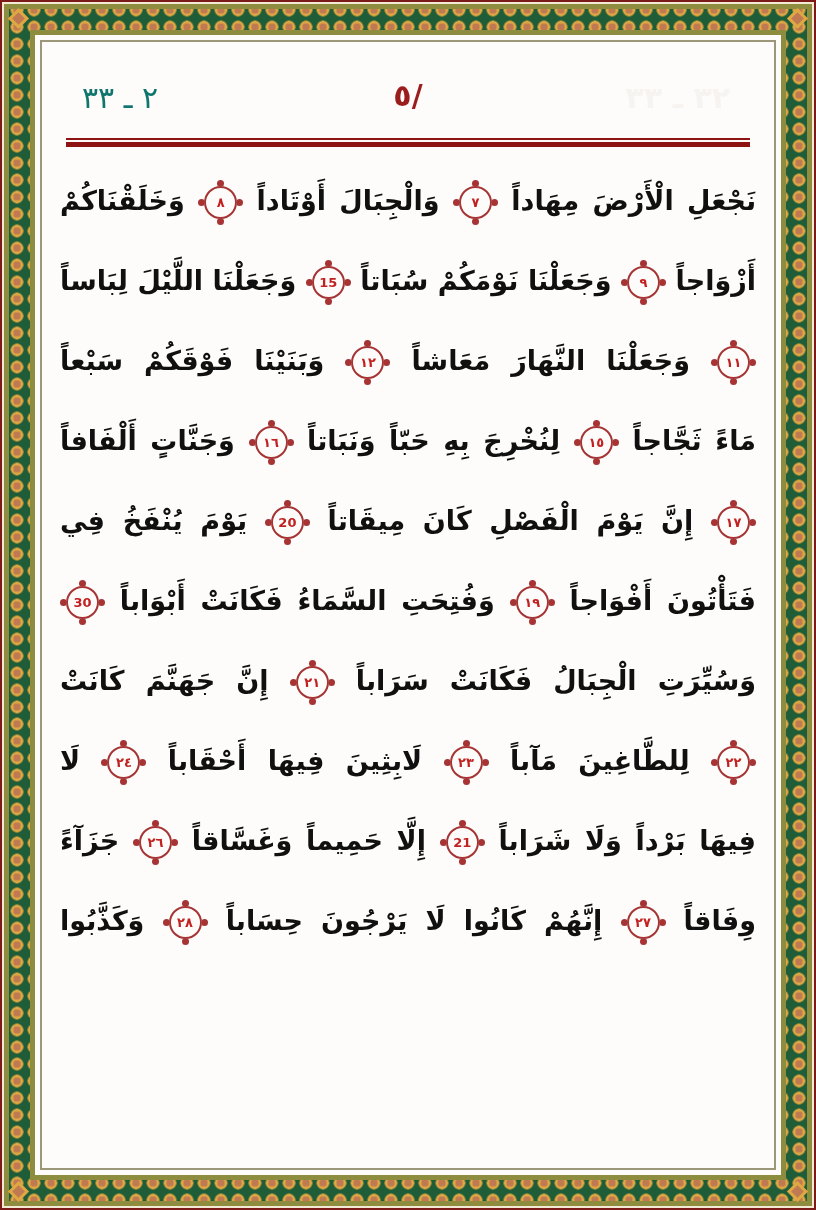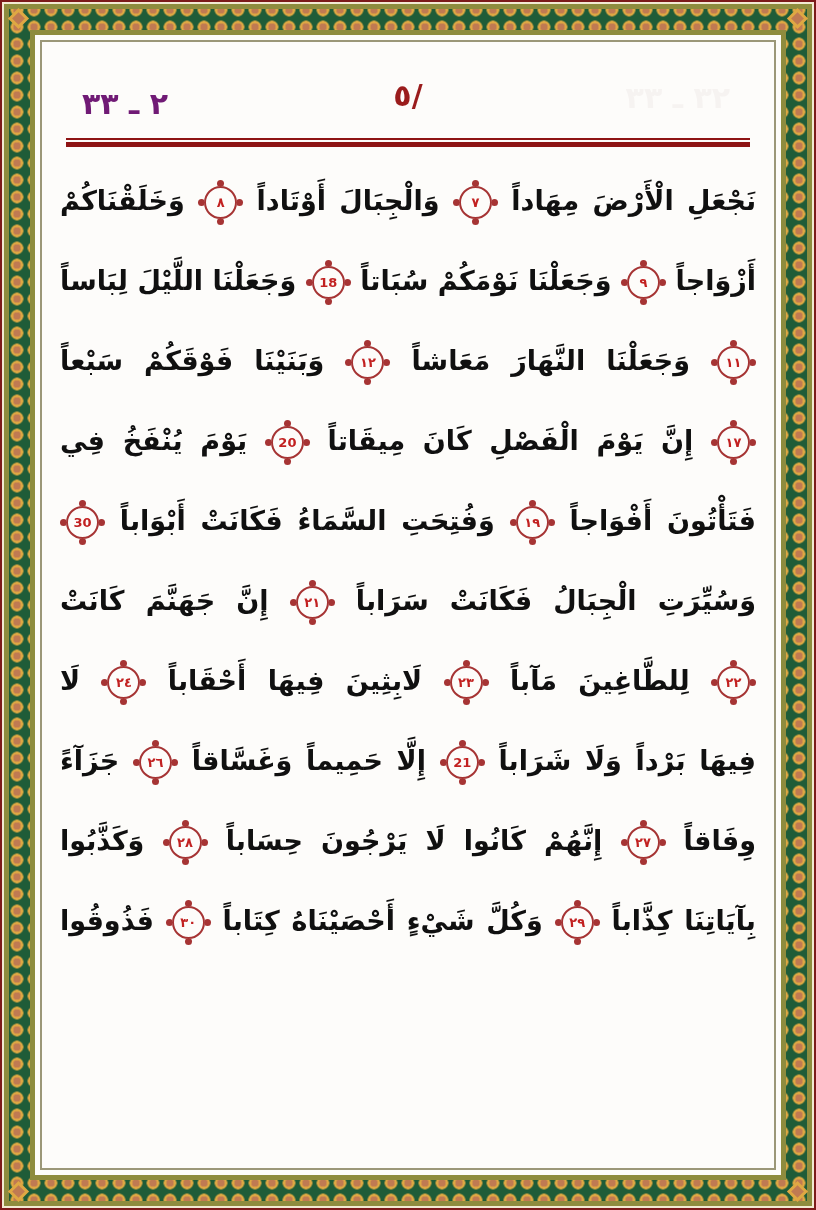--- a/index.html
+++ b/index.html
@@ -21,22 +21,22 @@
   .content{background:#fdfcfa;height:100%;box-sizing:border-box;position:relative;padding:0 14px;}
 
   .corner{position:absolute;width:15px;height:15px;background:#dfa843;
           transform:rotate(45deg);z-index:5;}
   .corner::after{content:"";position:absolute;inset:3px;background:#c07a52;}
   .corner.tl{top:11px;left:11px}.corner.tr{top:11px;right:11px}
   .corner.bl{bottom:11px;left:11px}.corner.br{bottom:11px;right:11px}
 
   
   .header{position:relative;height:82px;padding:28px 14px 0;box-sizing:border-box;}
-  .pages{position:absolute;left:26px;top:44px;font-size:30px;font-weight:bold;
-         color:#701a75;direction:rtl;}
+  .pages{position:absolute;left:26px;top:38px;font-size:30px;font-weight:normal;
+         color:#0f766e;direction:rtl;}
   .title{position:absolute;left:50%;top:36px;transform:translateX(-50%);
          display:flex;direction:ltr;align-items:baseline;gap:7px;
          font-size:30px;font-weight:bold;color:#9a1c1c;white-space:nowrap;}
   .title .surah-name{direction:rtl;}
   .ghost{position:absolute;right:30px;top:38px;font-size:30px;font-weight:bold;
          color:#f6f3f1;direction:rtl;}
 
   
   .rule{height:9px;margin:14px 10px 0;
         background:linear-gradient(to bottom,#8e1414 0 2px,#fdfcfa 2px 4px,#8e1414 4px 9px);}
@@ -74,29 +74,29 @@
                   <div class="title">
                     <span>٥/</span>
                   </div>
                   <div class="ghost">٣٢ ـ ٣٣</div>
                 </div>
 
                 <div class="rule"></div>
 
                 <div class="text-block">
                     <div class="qline"><span class="qtext">نَجْعَلِ الْأَرْضَ مِهَاداً</span> <span class="ayah">٧</span> <span class="qtext">وَالْجِبَالَ أَوْتَاداً</span> <span class="ayah">٨</span> <span class="qtext">وَخَلَقْنَاكُمْ</span> </div>
-                    <div class="qline"><span class="qtext">أَزْوَاجاً</span> <span class="ayah">٩</span> <span class="qtext">وَجَعَلْنَا نَوْمَكُمْ سُبَاتاً</span> <span class="ayah">18</span> <span class="qtext">وَجَعَلْنَا اللَّيْلَ لِبَاساً</span> </div>
+                    <div class="qline"><span class="qtext">أَزْوَاجاً</span> <span class="ayah">٩</span> <span class="qtext">وَجَعَلْنَا نَوْمَكُمْ سُبَاتاً</span> <span class="ayah">15</span> <span class="qtext">وَجَعَلْنَا اللَّيْلَ لِبَاساً</span> </div>
                     <div class="qline"><span class="ayah">١١</span> <span class="qtext">وَجَعَلْنَا النَّهَارَ مَعَاشاً</span> <span class="ayah">١٢</span> <span class="qtext">وَبَنَيْنَا فَوْقَكُمْ سَبْعاً شِدَاداً</span> </div>
+                    <div class="qline"><span class="qtext">مَاءً ثَجَّاجاً</span> <span class="ayah">١٥</span> <span class="qtext">لِنُخْرِجَ بِهِ حَبّاً وَنَبَاتاً</span> <span class="ayah">١٦</span> <span class="qtext">وَجَنَّاتٍ أَلْفَافاً</span> </div>
                     <div class="qline"><span class="ayah">١٧</span> <span class="qtext">إِنَّ يَوْمَ الْفَصْلِ كَانَ مِيقَاتاً</span> <span class="ayah">20</span> <span class="qtext">يَوْمَ يُنْفَخُ فِي الصُّورِ</span> </div>
                     <div class="qline"><span class="qtext">فَتَأْتُونَ أَفْوَاجاً</span> <span class="ayah">١٩</span> <span class="qtext">وَفُتِحَتِ السَّمَاءُ فَكَانَتْ أَبْوَاباً</span> <span class="ayah">30</span> </div>
                     <div class="qline"><span class="qtext">وَسُيِّرَتِ الْجِبَالُ فَكَانَتْ سَرَاباً</span> <span class="ayah">٢١</span> <span class="qtext">إِنَّ جَهَنَّمَ كَانَتْ مِرْصَاداً</span> </div>
                     <div class="qline"><span class="ayah">٢٢</span> <span class="qtext">لِلطَّاغِينَ مَآباً</span> <span class="ayah">٢٣</span> <span class="qtext">لَابِثِينَ فِيهَا أَحْقَاباً</span> <span class="ayah">٢٤</span> <span class="qtext">لَا يَذُوقُونَ</span> </div>
                     <div class="qline"><span class="qtext">فِيهَا بَرْداً وَلَا شَرَاباً</span> <span class="ayah">21</span> <span class="qtext">إِلَّا حَمِيماً وَغَسَّاقاً</span> <span class="ayah">٢٦</span> <span class="qtext">جَزَآءً</span> </div>
                     <div class="qline"><span class="qtext">وِفَاقاً</span> <span class="ayah">٢٧</span> <span class="qtext">إِنَّهُمْ كَانُوا لَا يَرْجُونَ حِسَاباً</span> <span class="ayah">٢٨</span> <span class="qtext">وَكَذَّبُوا</span> </div>
-                    <div class="qline"><span class="qtext">بِآيَاتِنَا كِذَّاباً</span> <span class="ayah">٢٩</span> <span class="qtext">وَكُلَّ شَيْءٍ أَحْصَيْنَاهُ كِتَاباً</span> <span class="ayah">٣٠</span> <span class="qtext">فَذُوقُوا</span> </div>
                   </div>
 
               </div>
             </div>
           </div>
         </div>
       </div>
     </div>
   </div>
 </div>

